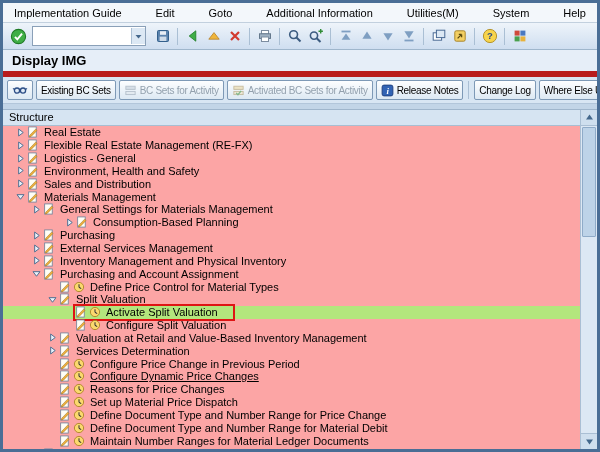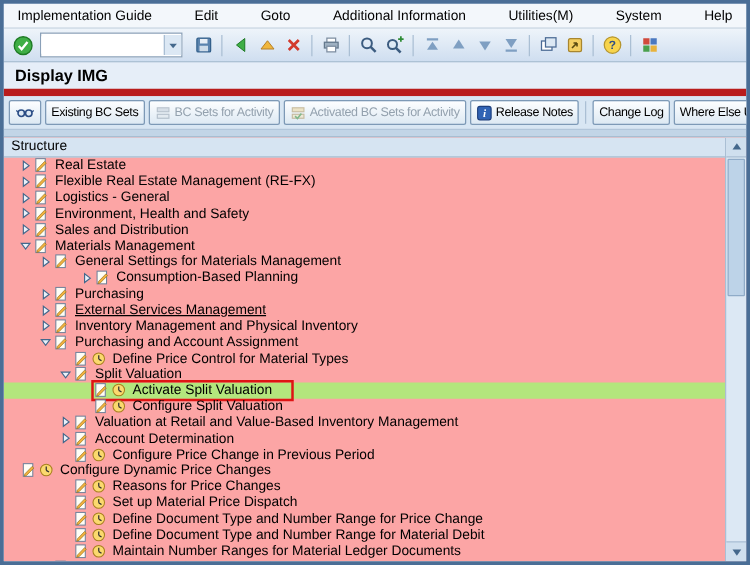--- a/index.html
+++ b/index.html
@@ -406,21 +406,21 @@
             </svg>
           </span>
           <span class="node-icon">
             <svg width="12" height="12" viewBox="0 0 13 13">
               <rect x="1.8" y="1" width="8.2" height="11" fill="#fffef6" stroke="#70809a" stroke-width="0.9"></rect>
               <path d="M2.6 11.8l.5-1.9 6.3-6.5 1.5 1.4-6.4 6.5z" fill="#f2b23e" stroke="#9a7018" stroke-width="0.6"></path>
             </svg>
           </span>
           <span class="lbl">Purchasing</span>
         </div>
-        <div class="tree-row" style="padding-left: 26px; text-decoration: underline;">
+        <div class="tree-row" style="padding-left: 26px;">
           <span class="exp">
             <svg width="11" height="11" viewBox="0 0 12 12">
               <path d="M4 2.2l5 3.8-5 3.8z" fill="#e9f1fa" stroke="#44688c" stroke-width="1"></path>
             </svg>
           </span>
           <span class="node-icon">
             <svg width="12" height="12" viewBox="0 0 13 13">
               <rect x="1.8" y="1" width="8.2" height="11" fill="#fffef6" stroke="#70809a" stroke-width="0.9"></rect>
               <path d="M2.6 11.8l.5-1.9 6.3-6.5 1.5 1.4-6.4 6.5z" fill="#f2b23e" stroke="#9a7018" stroke-width="0.6"></path>
             </svg>
@@ -538,39 +538,39 @@
             <svg width="11" height="11" viewBox="0 0 12 12">
               <path d="M4 2.2l5 3.8-5 3.8z" fill="#e9f1fa" stroke="#44688c" stroke-width="1"></path>
             </svg>
           </span>
           <span class="node-icon">
             <svg width="12" height="12" viewBox="0 0 13 13">
               <rect x="1.8" y="1" width="8.2" height="11" fill="#fffef6" stroke="#70809a" stroke-width="0.9"></rect>
               <path d="M2.6 11.8l.5-1.9 6.3-6.5 1.5 1.4-6.4 6.5z" fill="#f2b23e" stroke="#9a7018" stroke-width="0.6"></path>
             </svg>
           </span>
-          <span class="lbl">Account Determination</span>
+          <span class="lbl">Services Determination</span>
         </div>
         <div class="tree-row" style="padding-left: 42px;">
           <span class="exp"></span>
           <span class="node-icon">
             <svg width="12" height="12" viewBox="0 0 13 13">
               <rect x="1.8" y="1" width="8.2" height="11" fill="#fffef6" stroke="#70809a" stroke-width="0.9"></rect>
               <path d="M2.6 11.8l.5-1.9 6.3-6.5 1.5 1.4-6.4 6.5z" fill="#f2b23e" stroke="#9a7018" stroke-width="0.6"></path>
             </svg>
           </span>
           <span class="node-icon">
             <svg width="12" height="12" viewBox="0 0 13 13">
               <circle cx="6.5" cy="6.5" r="5" fill="#fbd96e" stroke="#a8801e" stroke-width="0.9"></circle>
               <path d="M6.5 6.8V3.4M6.5 6.8l2.4 1.4" stroke="#333" stroke-width="1.1" fill="none"></path>
             </svg>
           </span>
           <span class="lbl">Configure Price Change in Previous Period</span>
         </div>
-        <div class="tree-row" style="">
+        <div class="tree-row" style="padding-left: 42px; text-decoration: underline;">
           <span class="exp"></span>
           <span class="node-icon">
             <svg width="12" height="12" viewBox="0 0 13 13">
               <rect x="1.8" y="1" width="8.2" height="11" fill="#fffef6" stroke="#70809a" stroke-width="0.9"></rect>
               <path d="M2.6 11.8l.5-1.9 6.3-6.5 1.5 1.4-6.4 6.5z" fill="#f2b23e" stroke="#9a7018" stroke-width="0.6"></path>
             </svg>
           </span>
           <span class="node-icon">
             <svg width="12" height="12" viewBox="0 0 13 13">
               <circle cx="6.5" cy="6.5" r="5" fill="#fbd96e" stroke="#a8801e" stroke-width="0.9"></circle>

